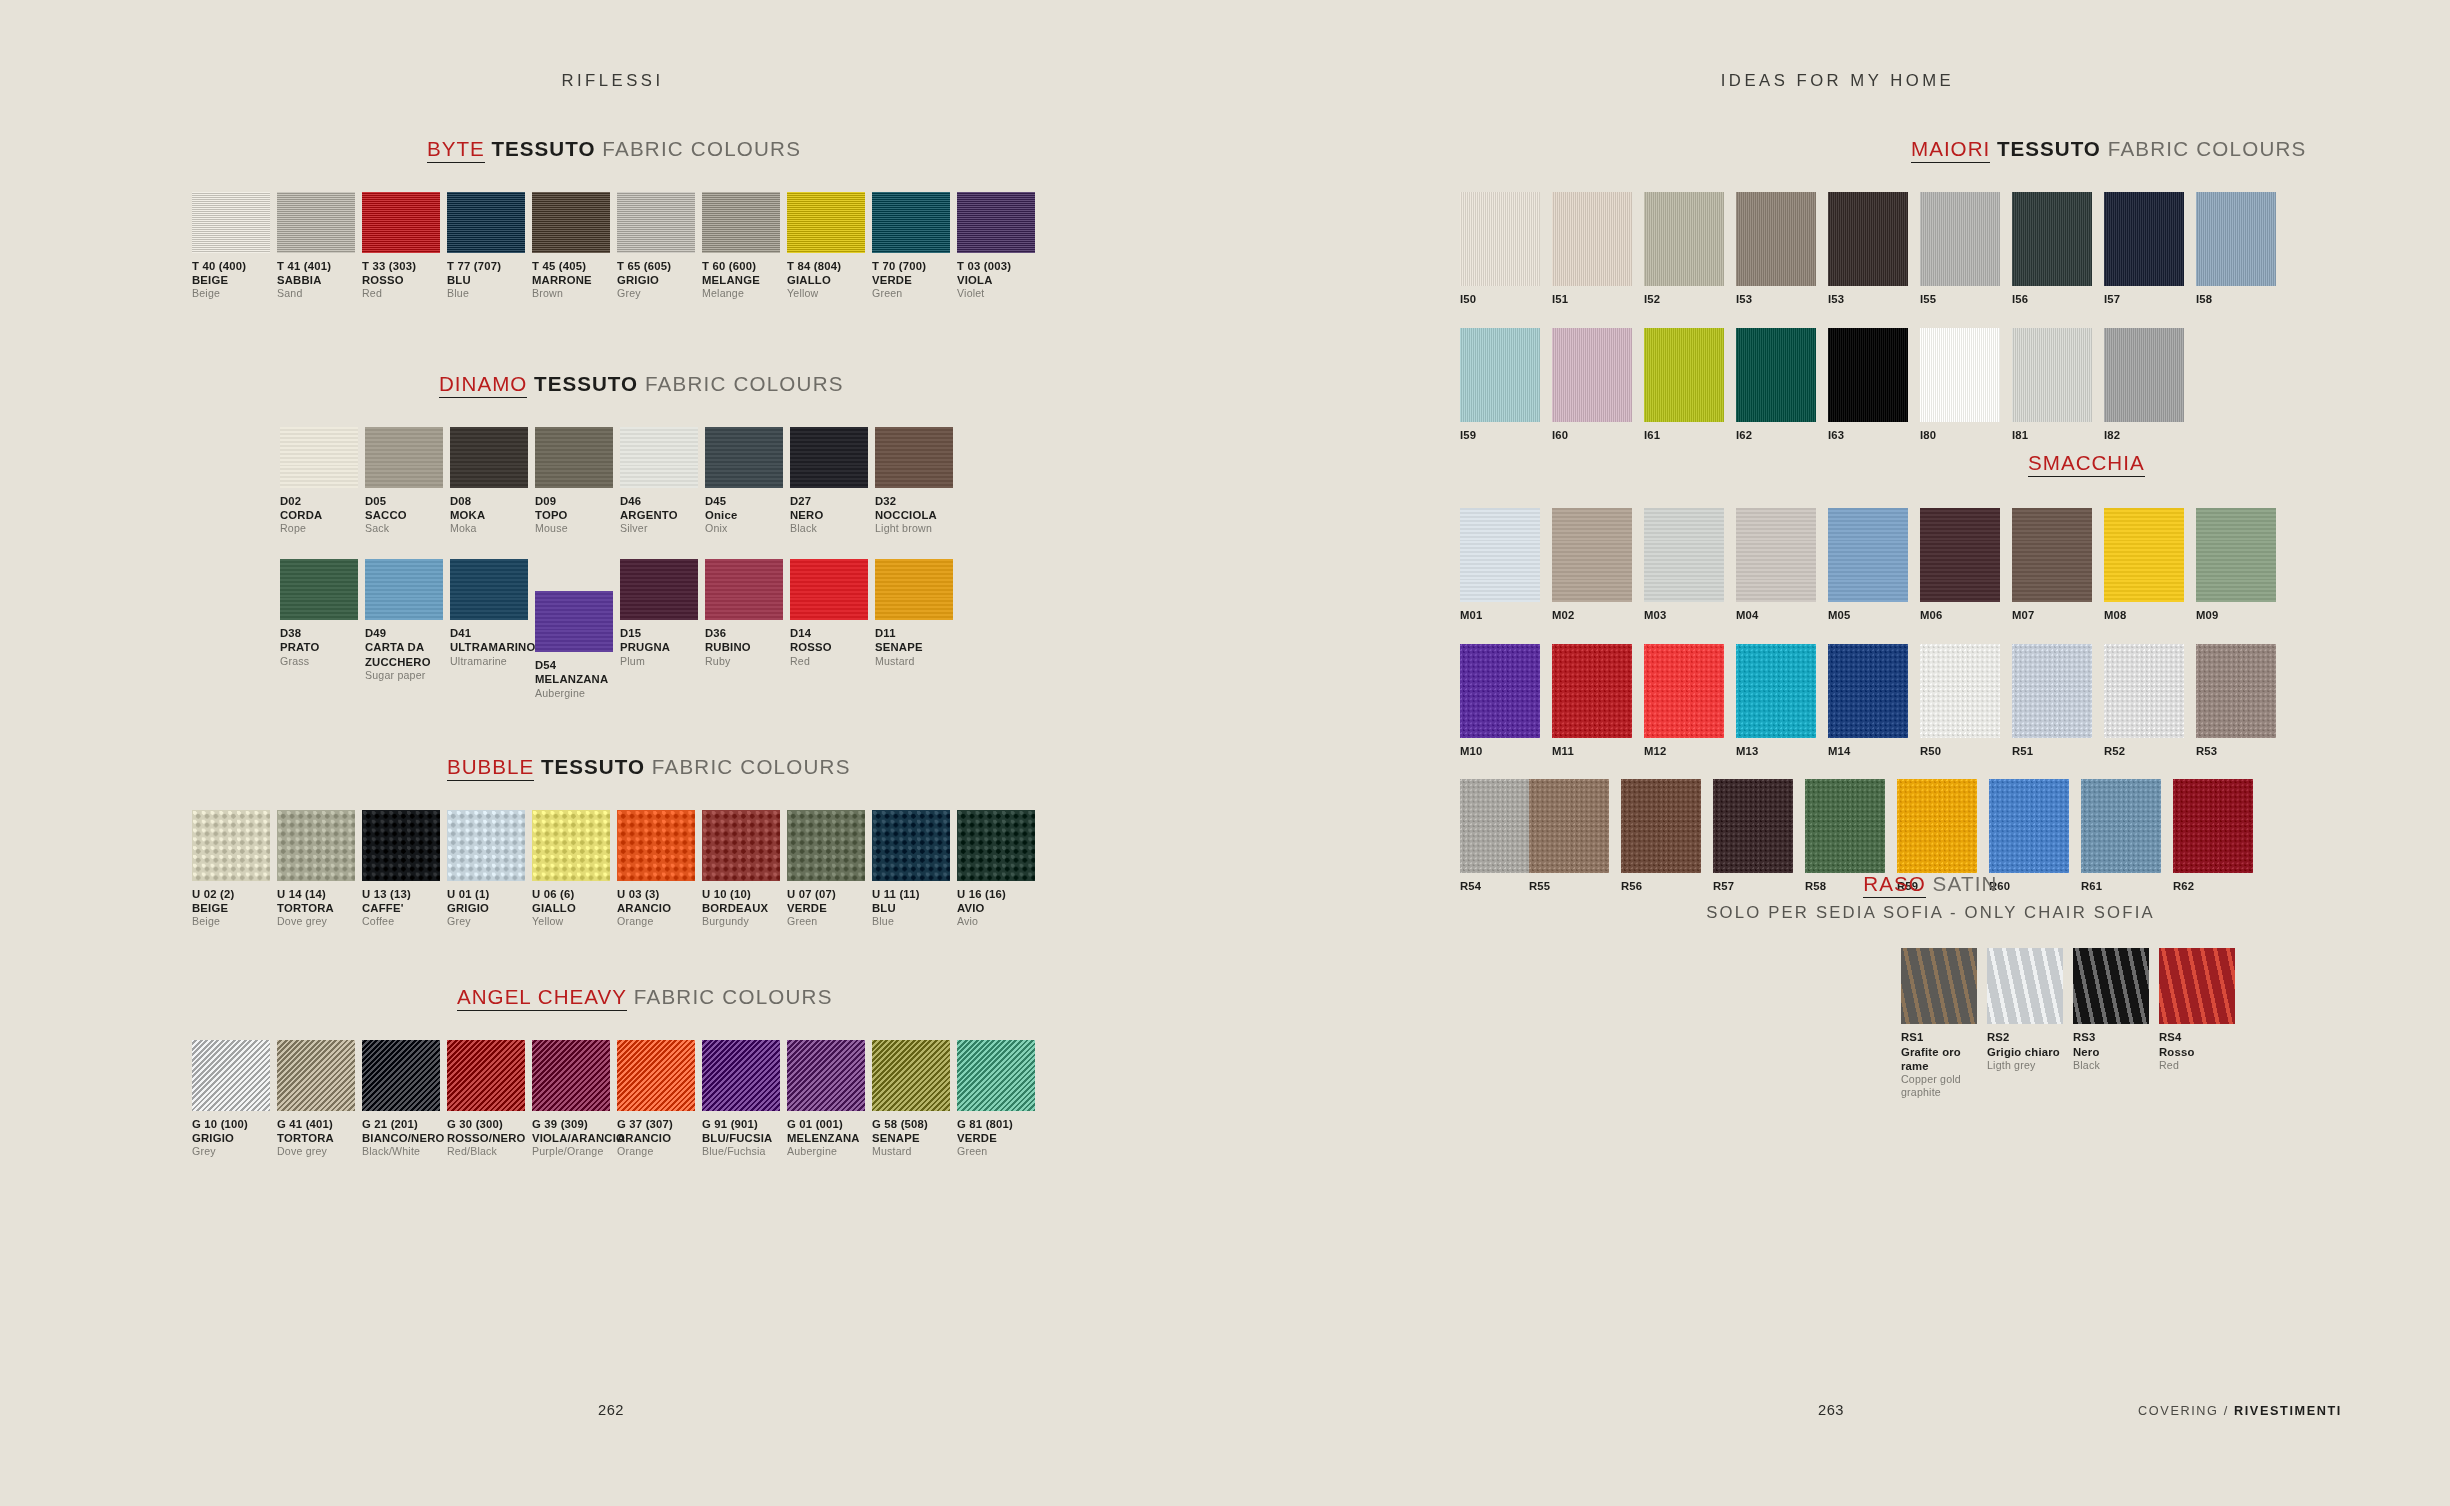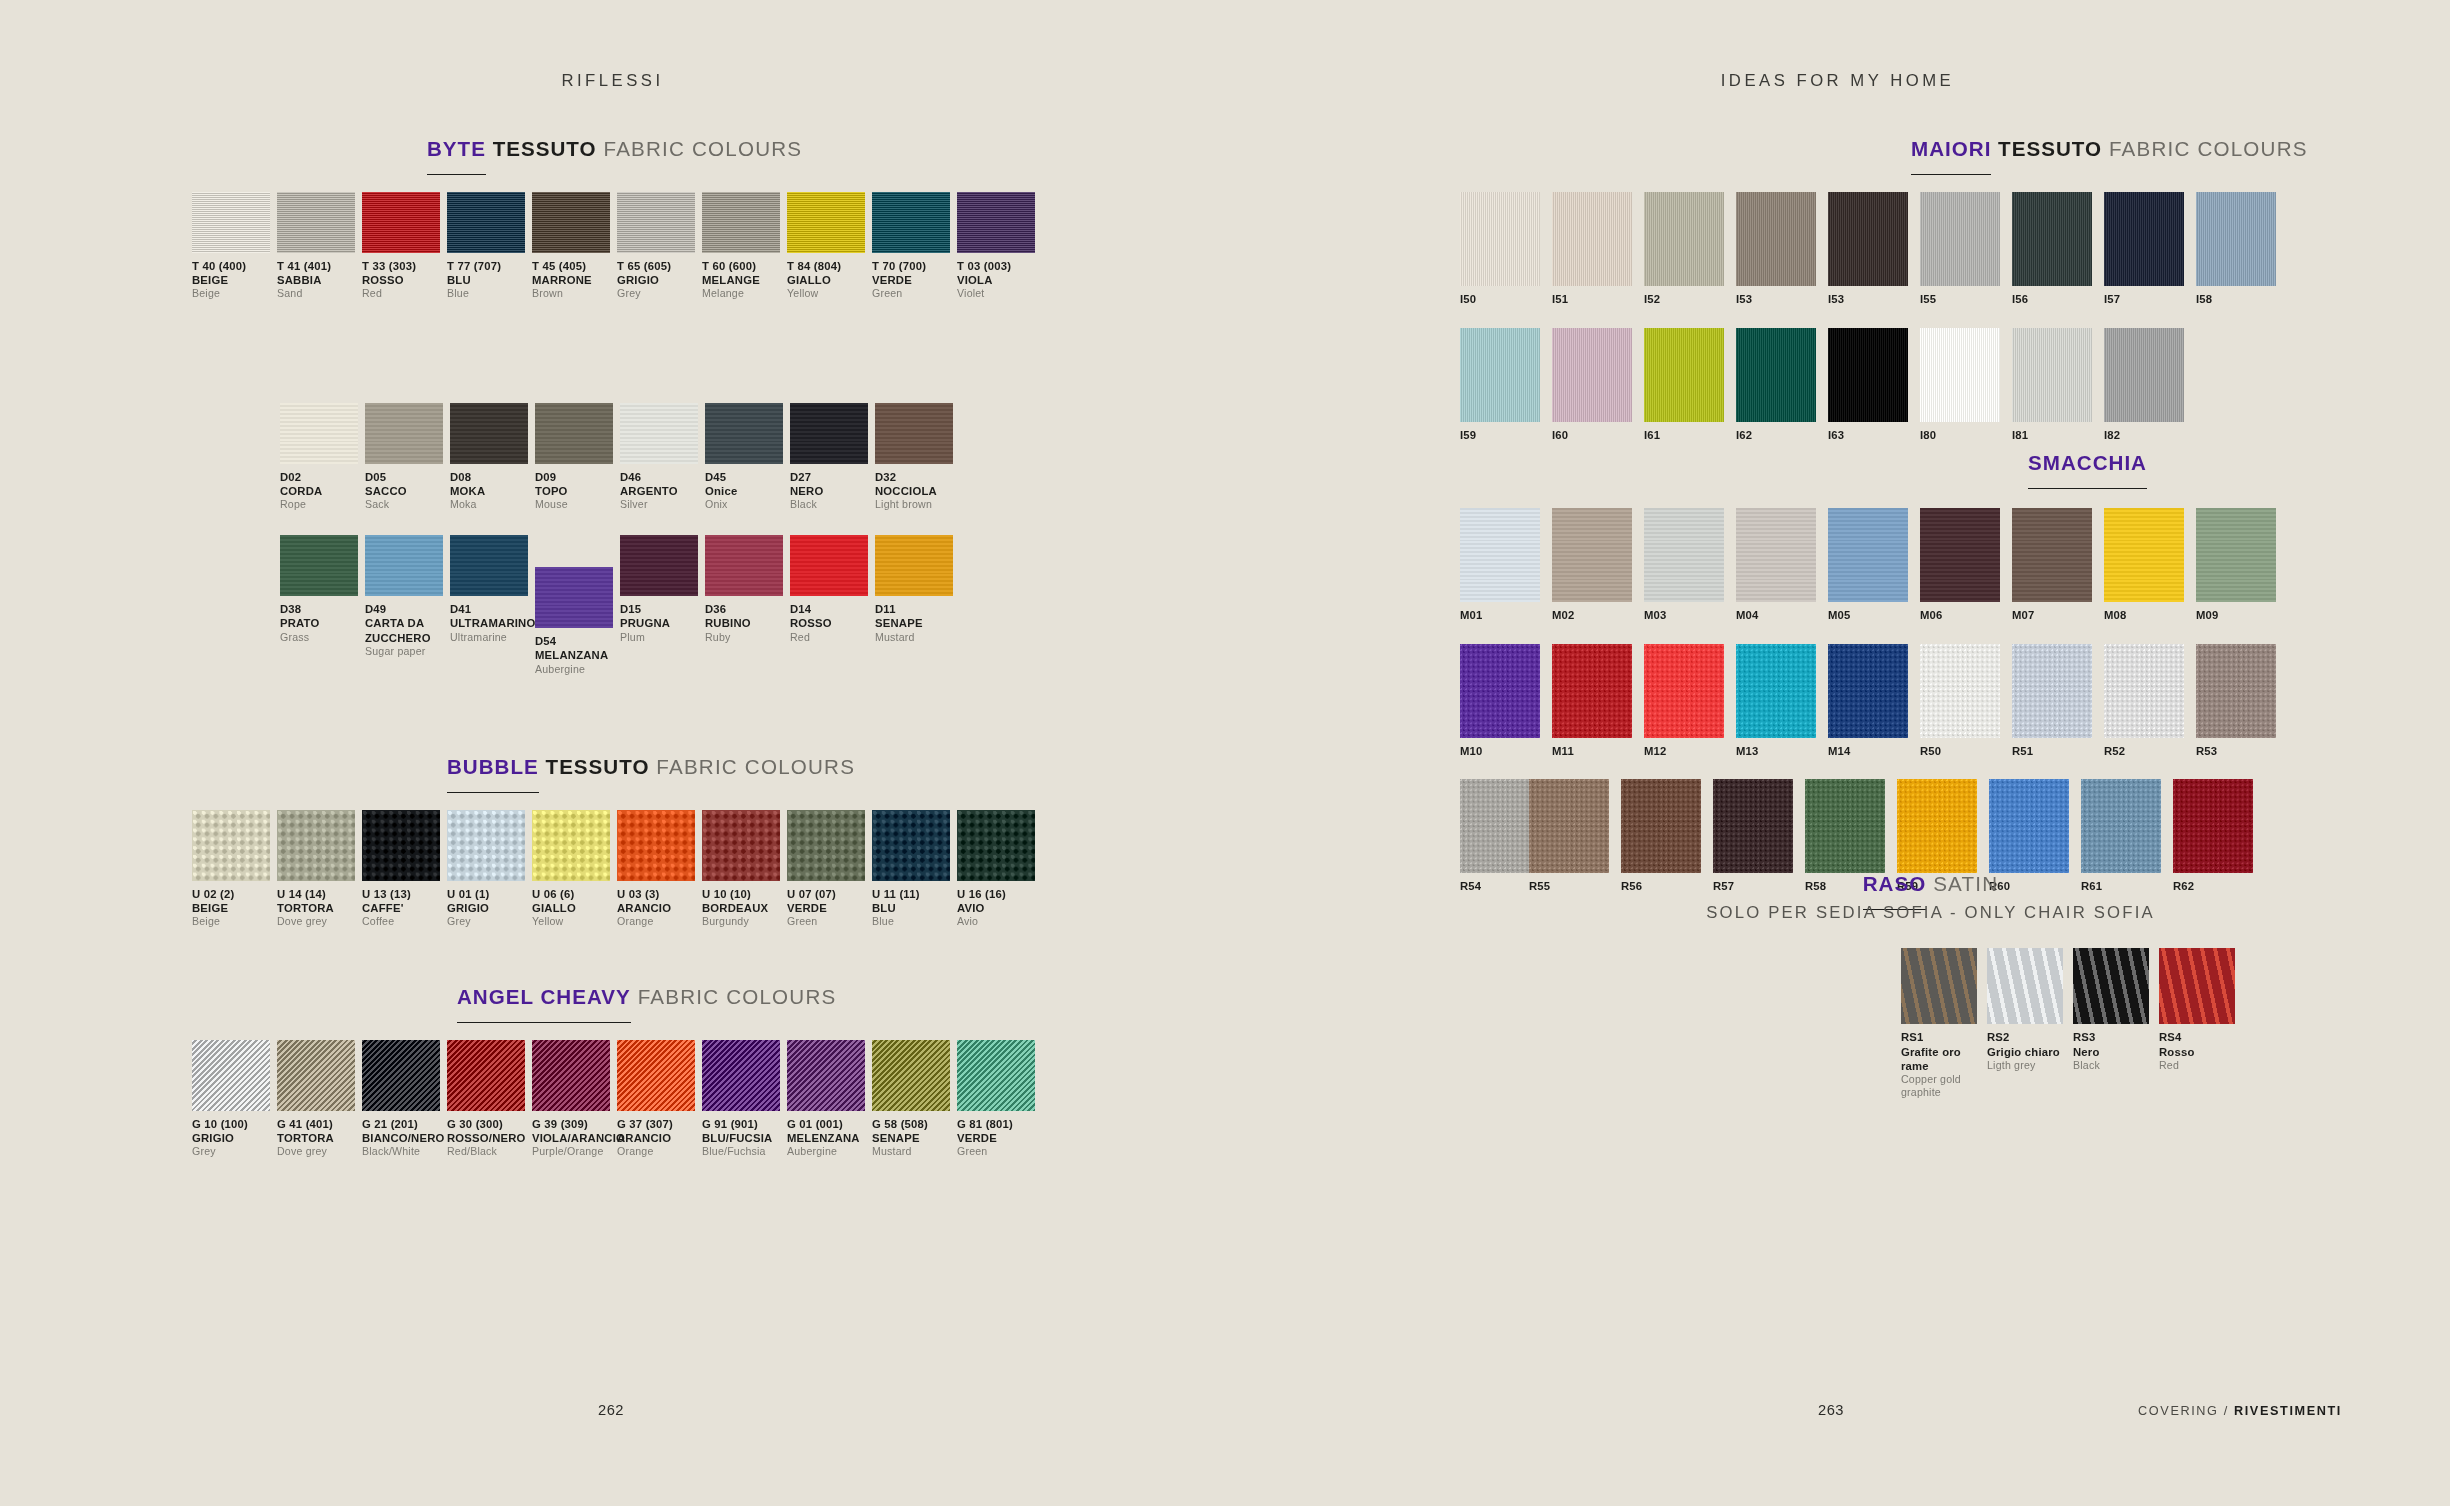--- a/index.html
+++ b/index.html
@@ -26,24 +26,24 @@
 
   
   .sec-title{
     font-size:20.6px;
     letter-spacing:1.2px;
     color:#6e6c66;
     font-weight:300;
     white-space:nowrap;
   }
   .sec-title .nm{
-    font-weight:700;
-    color:#4c1d95;
+    font-weight:400;
+    color:#b91c1c;
     border-bottom:1.6px solid #1d1d1b;
-    padding-bottom:14px;
+    padding-bottom:2px;
     letter-spacing:1px;
   }
   .sec-title .tx{
     font-weight:700;
     color:#1d1d1b;
     letter-spacing:1px;
   }
   .sec-sub{
     font-size:16.7px;
     letter-spacing:2.2px;
@@ -169,20 +169,24 @@
           <div class="lbl">
             <div class="code">T 03 (003)</div>
             <div class="it">VIOLA</div>
             <div class="en">Violet</div>
           </div>
         </div>
       </div>
   </div>
 
   <div style="position:absolute;left:192px;top:372px;width:882px;">
+    <div class="sec-title" style="margin-left:247px;">
+      <span class="nm">DINAMO</span><span class="tx">&nbsp;</span><span class="tx">TESSUTO</span>
+      <span>FABRIC COLOURS</span>
+    </div>
     <div class="grid" id="grid-dinamo1" style="margin-top:31px;margin-left:88px;">
         <div class="cell" style="width: 85px;">
           <div class="sw" style="width: 78px; height: 61px; background-color: rgb(231, 227, 214); background-image: repeating-linear-gradient(0deg, rgb(238, 234, 221) 0px, rgb(238, 234, 221) 2px, rgb(224, 220, 207) 2px, rgb(224, 220, 207) 3.9px); background-size: auto;"></div>
           <div class="lbl">
             <div class="code">D02</div>
             <div class="it">CORDA</div>
             <div class="en">Rope</div>
           </div>
         </div>
         <div class="cell" style="width: 85px;">

